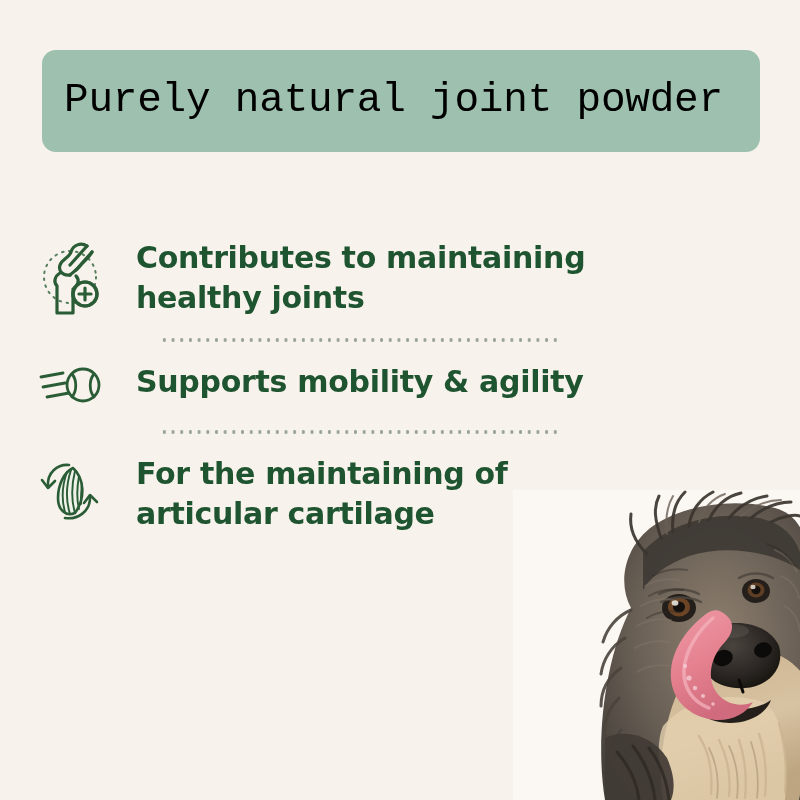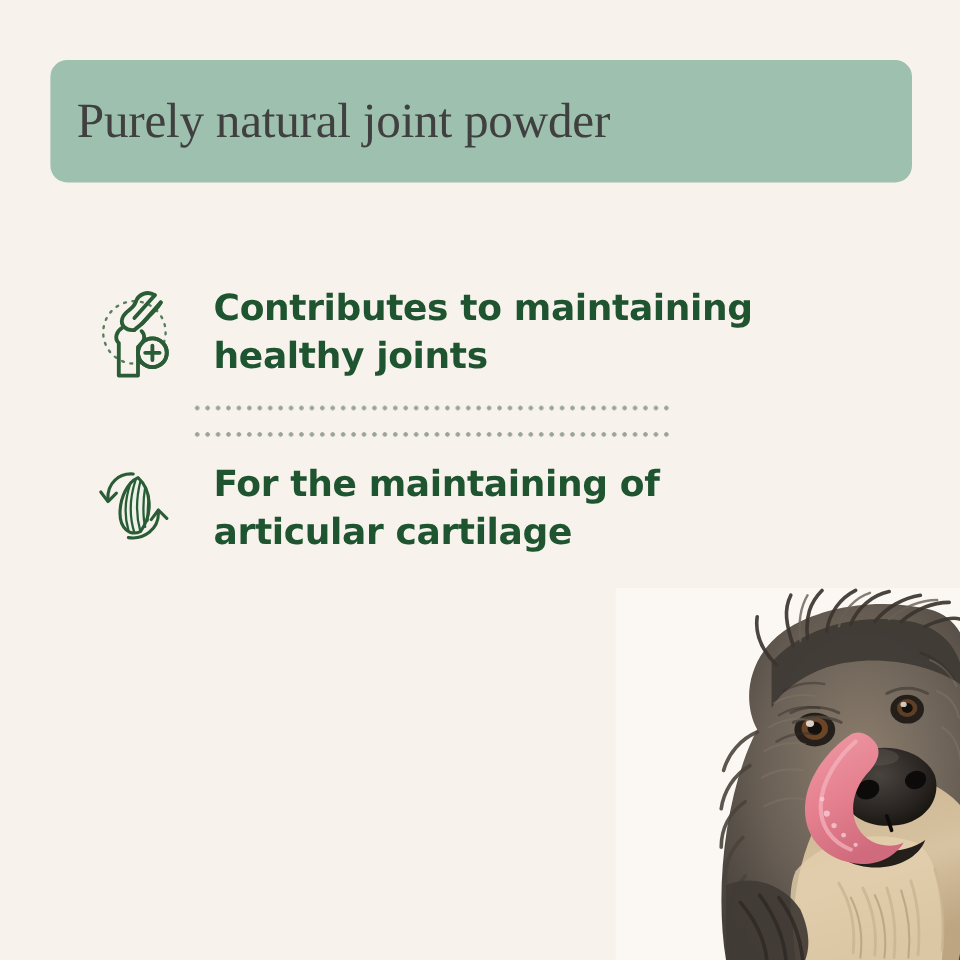--- a/index.html
+++ b/index.html
@@ -30,41 +30,41 @@
     width: 718px;
     height: 102px;
     background: #9ec0ae;
     border-radius: 14px;
     display: flex;
     align-items: center;
     box-sizing: border-box;
     padding-left: 22px;
   }
   .banner-title {
-    color: #404040;
-    font-family: Liberation Serif, serif;
+    color: #000000;
+    font-family: Liberation Mono, monospace;
     font-size: 41px;
     font-weight: 400;
     letter-spacing: -0.2px;
     line-height: 1.05;
     white-space: nowrap;
     text-align: center;
   }
 
   
   .benefits {
     position: absolute;
     left: 0;
     top: 236px;
     width: 800px;
   }
   .benefit-row {
     display: flex;
     align-items: flex-start;
-    padding-left: 80px;
+    padding-left: 38px;
   }
   .benefit-icon {
     width: 66px;
     min-width: 66px;
     height: 72px;
     display: flex;
     align-items: center;
     justify-content: center;
     margin-right: 32px;
   }
@@ -143,20 +143,37 @@
             <circle cx="45" cy="55" r="12"></circle>
             <path d="M45 49 L45 61 M39 55 L51 55"></path>
           </g>
         </svg>
       </div>
       <div class="benefit-text">Contributes to maintaining healthy joints</div>
     </div>
 
     <div class="divider div-1"></div>
 
+    <div class="benefit-row row-2">
+      <div class="benefit-icon">
+        <svg width="64" height="50" viewBox="0 0 64 50">
+          <g fill="none" stroke="#2a5c36" stroke-width="2.8" stroke-linecap="round" stroke-linejoin="round">
+
+            <path d="M2 14 L24 10"></path>
+            <path d="M4 24 L26 20"></path>
+            <path d="M8 34 L30 30"></path>
+
+            <circle cx="44" cy="22" r="16"></circle>
+            <path d="M33 11 C38 17 38 28 33 34"></path>
+            <path d="M55 11 C50 17 50 28 55 34"></path>
+          </g>
+        </svg>
+      </div>
+      <div class="benefit-text">Supports mobility &amp; agility</div>
+    </div>
 
     <div class="divider div-2"></div>
 
     <div class="benefit-row row-3">
       <div class="benefit-icon">
         <svg width="64" height="66" viewBox="0 0 64 66">
           <g fill="none" stroke="#2a5c36" stroke-width="2.6" stroke-linecap="round" stroke-linejoin="round">
 
             <path d="M34 10 C45 20 47 40 36 55 C27 59 19 52 19 40 C19 27 25 14 34 10 Z" fill="#eef2e9"></path>
 

